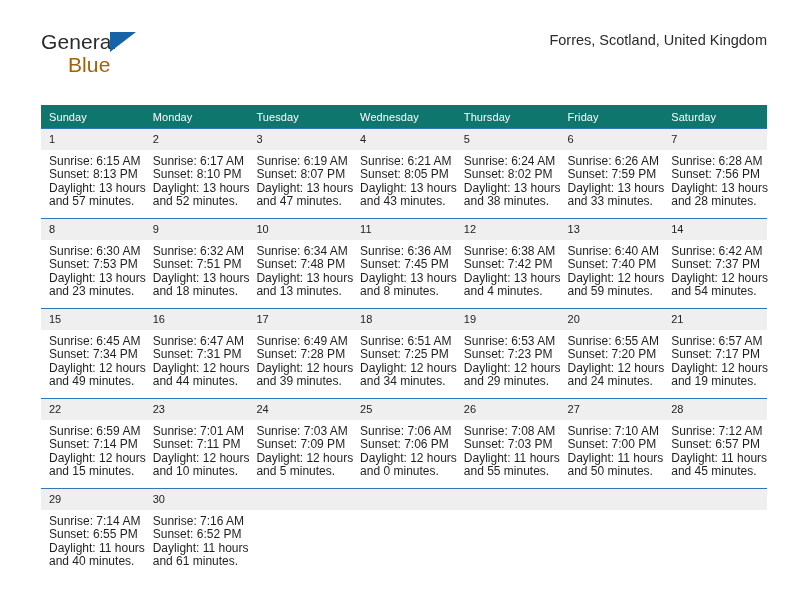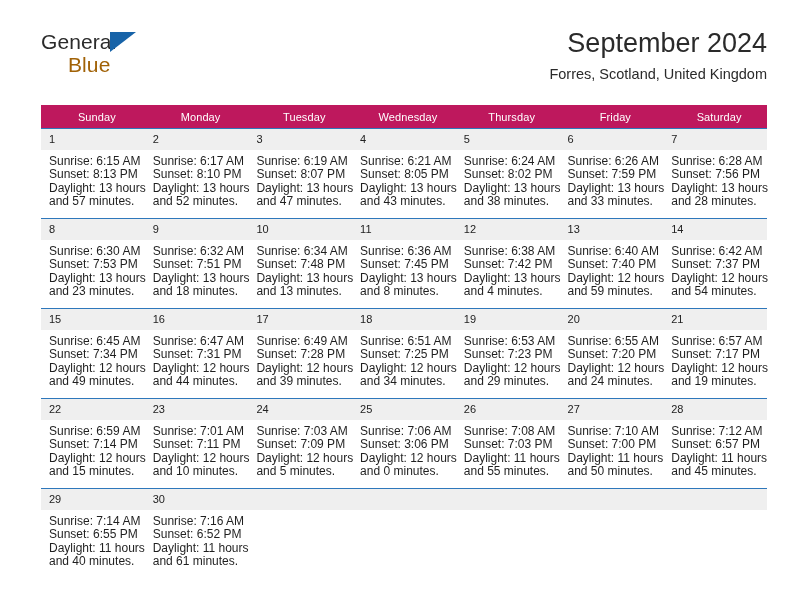--- a/index.html
+++ b/index.html
@@ -93,25 +93,25 @@
   .calendar {
     position: absolute;
     left: 33px;
     top: 105px;
     width: 726px;
     border-collapse: collapse;
     table-layout: fixed;
   }
 
   .calendar th {
-    background: #be185d;
+    background: #0f766e;
     color: #ffffff;
     font-size: 11px;
     font-weight: normal;
-    text-align: center;
+    text-align: left;
     padding: 5px 0 5px 8px;
     height: 13px;
     letter-spacing: 0.1px;
   }
 
   .calendar td {
     vertical-align: top;
     padding: 0;
     width: 103.71px;
     border-top: 1px solid #2e77bb;
@@ -152,21 +152,20 @@
 
   <div class="header">
 
     <div class="brand">
       <div class="brand-line1">General</div>
       <div class="brand-triangle"></div>
       <div class="brand-line2">Blue</div>
     </div>
 
     <div class="title-block">
-      <div class="cal-title">September 2024</div>
       <div class="cal-subtitle">Forres, Scotland, United Kingdom</div>
     </div>
 
   </div>
 
   <table class="calendar">
     <thead>
       <tr>
         <th>Sunday</th>
         <th>Monday</th>
@@ -402,21 +401,21 @@
             <div>Sunrise: 7:03 AM</div>
             <div>Sunset: 7:09 PM</div>
             <div>Daylight: 12 hours</div>
             <div>and 5 minutes.</div>
           </div>
         </td>
         <td>
           <div class="daynum">25</div>
           <div class="daybody">
             <div>Sunrise: 7:06 AM</div>
-            <div>Sunset: 3:06 PM</div>
+            <div>Sunset: 7:06 PM</div>
             <div>Daylight: 12 hours</div>
             <div>and 0 minutes.</div>
           </div>
         </td>
         <td>
           <div class="daynum">26</div>
           <div class="daybody">
             <div>Sunrise: 7:08 AM</div>
             <div>Sunset: 7:03 PM</div>
             <div>Daylight: 11 hours</div>

